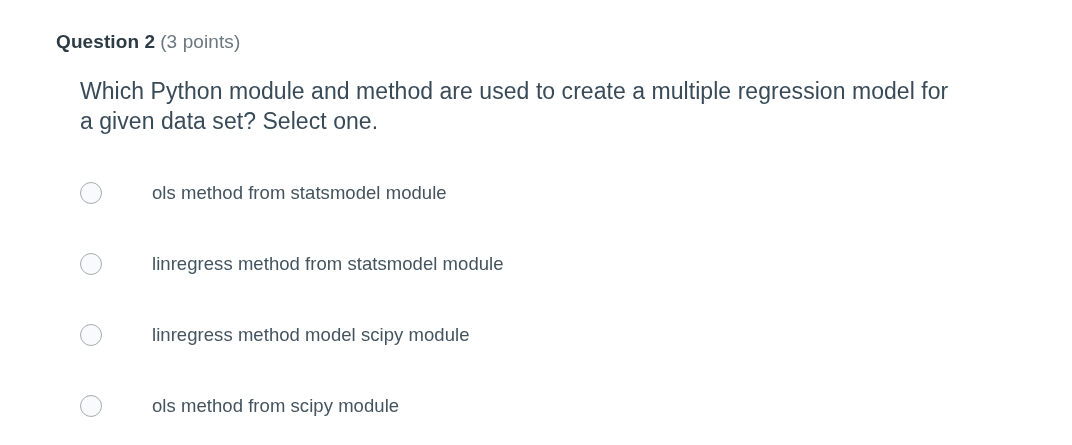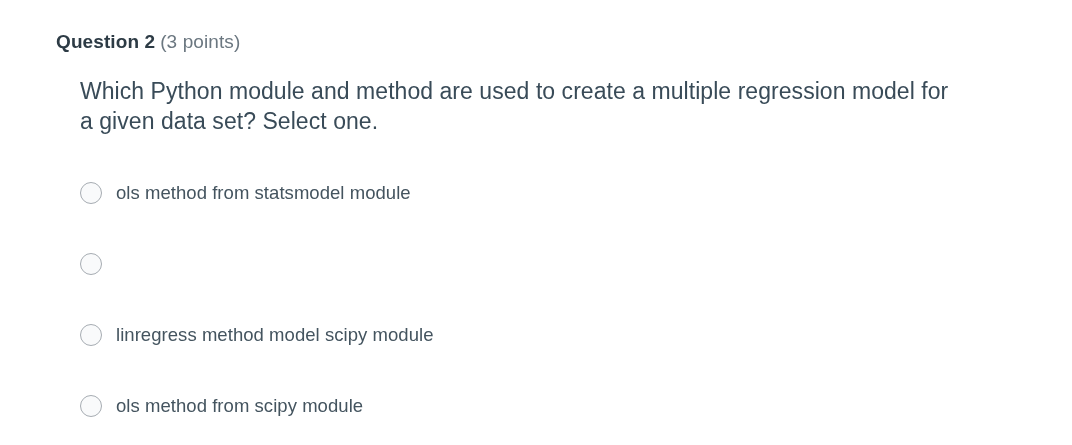--- a/index.html
+++ b/index.html
@@ -61,20 +61,21 @@
     left: 80px;
     top: 178px;
     width: 940px;
   }
   .answer-row {
     display: flex;
     align-items: center;
     height: 30px;
     margin-bottom: 41px;
     cursor: pointer;
+    gap: 36px;
   }
   .answer-row:last-child {
     margin-bottom: 0;
   }
   .radio-circle {
     flex: 0 0 auto;
     width: 20px;
     height: 20px;
     border-radius: 50%;
     border: 1.6px solid #a6acb2;
@@ -105,20 +106,21 @@
 
   <div class="answers">
 
     <div class="answer-row">
       <span class="radio-circle"></span>
       <span class="answer-label">ols method from statsmodel module</span>
     </div>
 
     <div class="answer-row">
       <span class="radio-circle"></span>
+      <span class="answer-label">linregress method from statsmodel module</span>
     </div>
 
     <div class="answer-row">
       <span class="radio-circle"></span>
       <span class="answer-label">linregress method model scipy module</span>
     </div>
 
     <div class="answer-row">
       <span class="radio-circle"></span>
       <span class="answer-label">ols method from scipy module</span>

